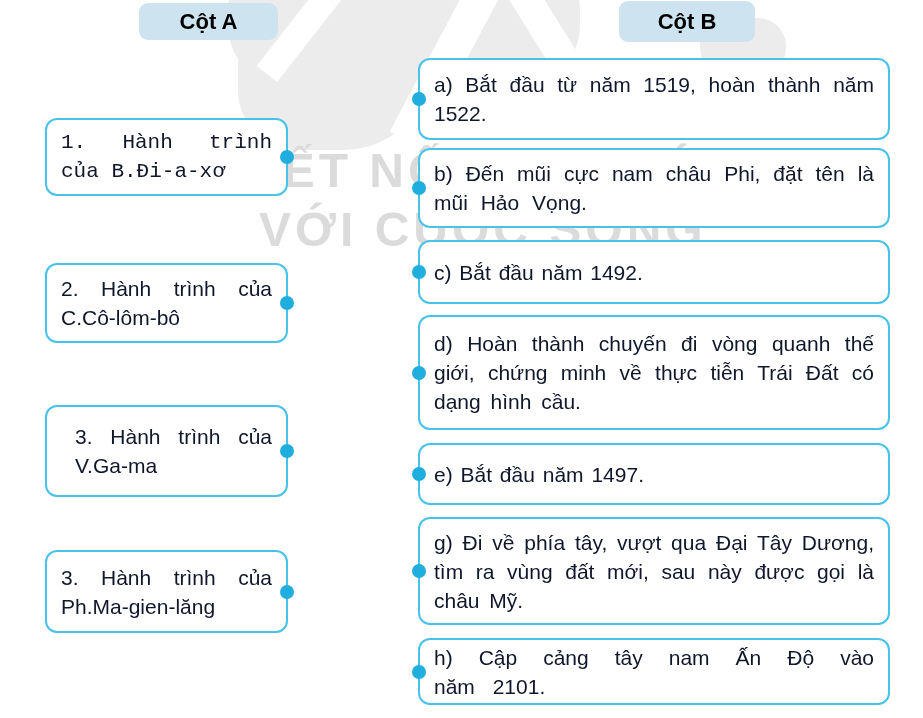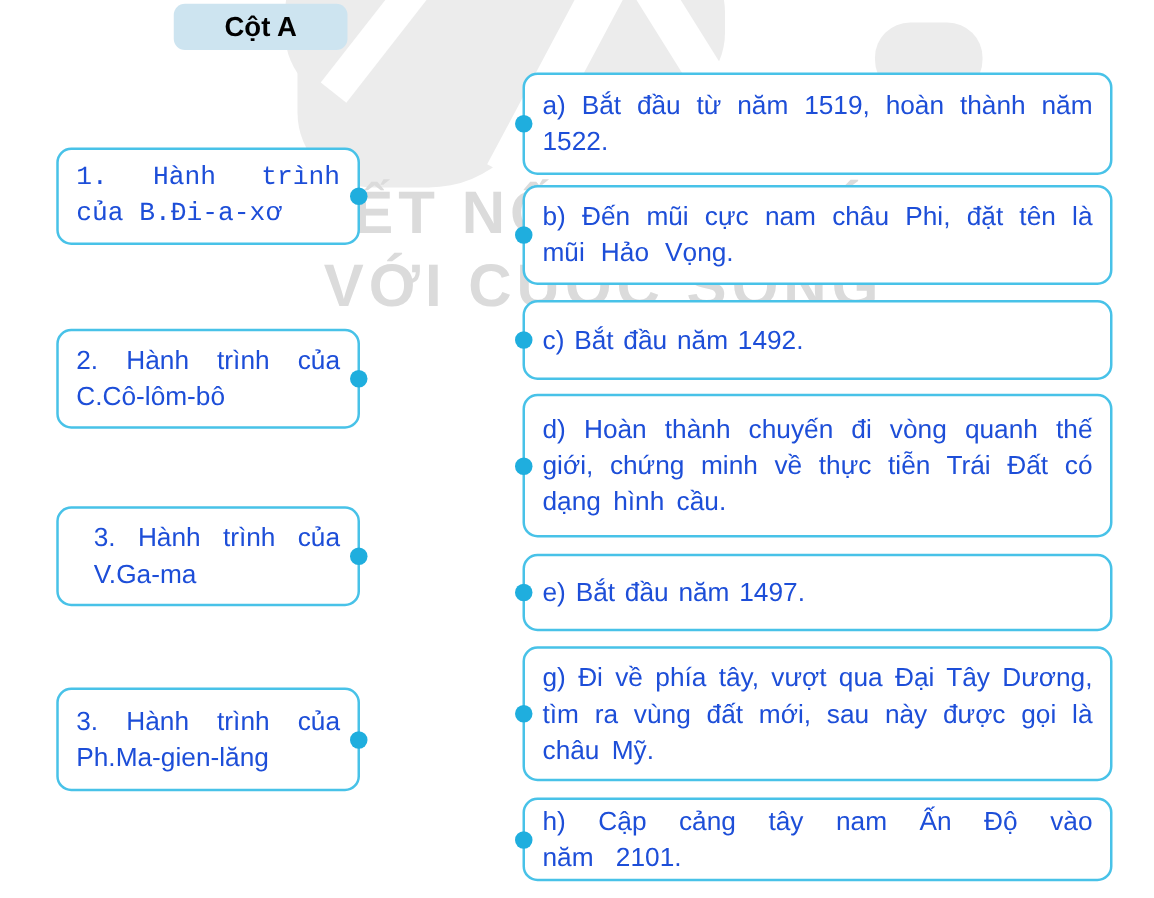--- a/index.html
+++ b/index.html
@@ -35,21 +35,21 @@
   .header-b { left:578px; top:1px; width:136px; height:41px; }
 
   
   .box {
     position:absolute; z-index:2; background:#ffffff;
     border:2px solid #48c2e8; border-radius:12px;
     display:flex; align-items:center;
     padding:4px 14px; box-sizing:border-box;
   }
   .box-text {
-    width:100%; font-size:21px; line-height:29px; color:#1d4ed8;
+    width:100%; font-size:21px; line-height:29px; color:#0f172a;
     text-align:justify;
   }
   .col-a { left:45px;  width:243px; }
   .col-b { left:418px; width:472px; }
 
   .dot {
     position:absolute; width:14px; height:14px; border-radius:50%;
     background:#1faede; top:50%; transform:translateY(-50%);
   }
   .dot-right { right:-8px; }
@@ -73,30 +73,31 @@
   <div class="logo-shape logo-round"></div>
   <div class="logo-shape logo-corner"></div>
   <div class="logo-cut logo-cut1"></div>
   <div class="logo-cut logo-cut2"></div>
   <div class="logo-cut logo-cut3"></div>
 
   <div class="wm wm1">KẾT NỐI TRI THỨC</div>
   <div class="wm wm2">VỚI CUỘC SỐNG</div>
 
   <div class="header header-a">Cột A</div>
+  <div class="header header-b">Cột B</div>
 
   <div class="box col-a" id="box-a1" style="top:118px;height:78px;font-family:Liberation Mono, monospace;">
     <span class="box-text">1. Hành trình của B.Đi-a-xơ</span>
     <span class="dot dot-right"></span>
   </div>
   <div class="box col-a" id="box-a2" style="top:263px;height:80px;">
     <span class="box-text">2. Hành trình của C.Cô-lôm-bô</span>
     <span class="dot dot-right"></span>
   </div>
-  <div class="box col-a" id="box-a3" style="top:405px;height:80px;padding-left:28px;">
+  <div class="box col-a" id="box-a3" style="top:405px;height:92px;padding-left:28px;">
     <span class="box-text">3. Hành trình của V.Ga-ma</span>
     <span class="dot dot-right"></span>
   </div>
   <div class="box col-a" id="box-a4" style="top:550px;height:83px;">
     <span class="box-text">3. Hành trình của Ph.Ma-gien-lăng</span>
     <span class="dot dot-right"></span>
   </div>
 
   <div class="box col-b" id="box-ba" style="top:58px;height:82px;">
     <span class="box-text">a) Bắt đầu từ năm 1519, hoàn thành năm 1522.</span>

